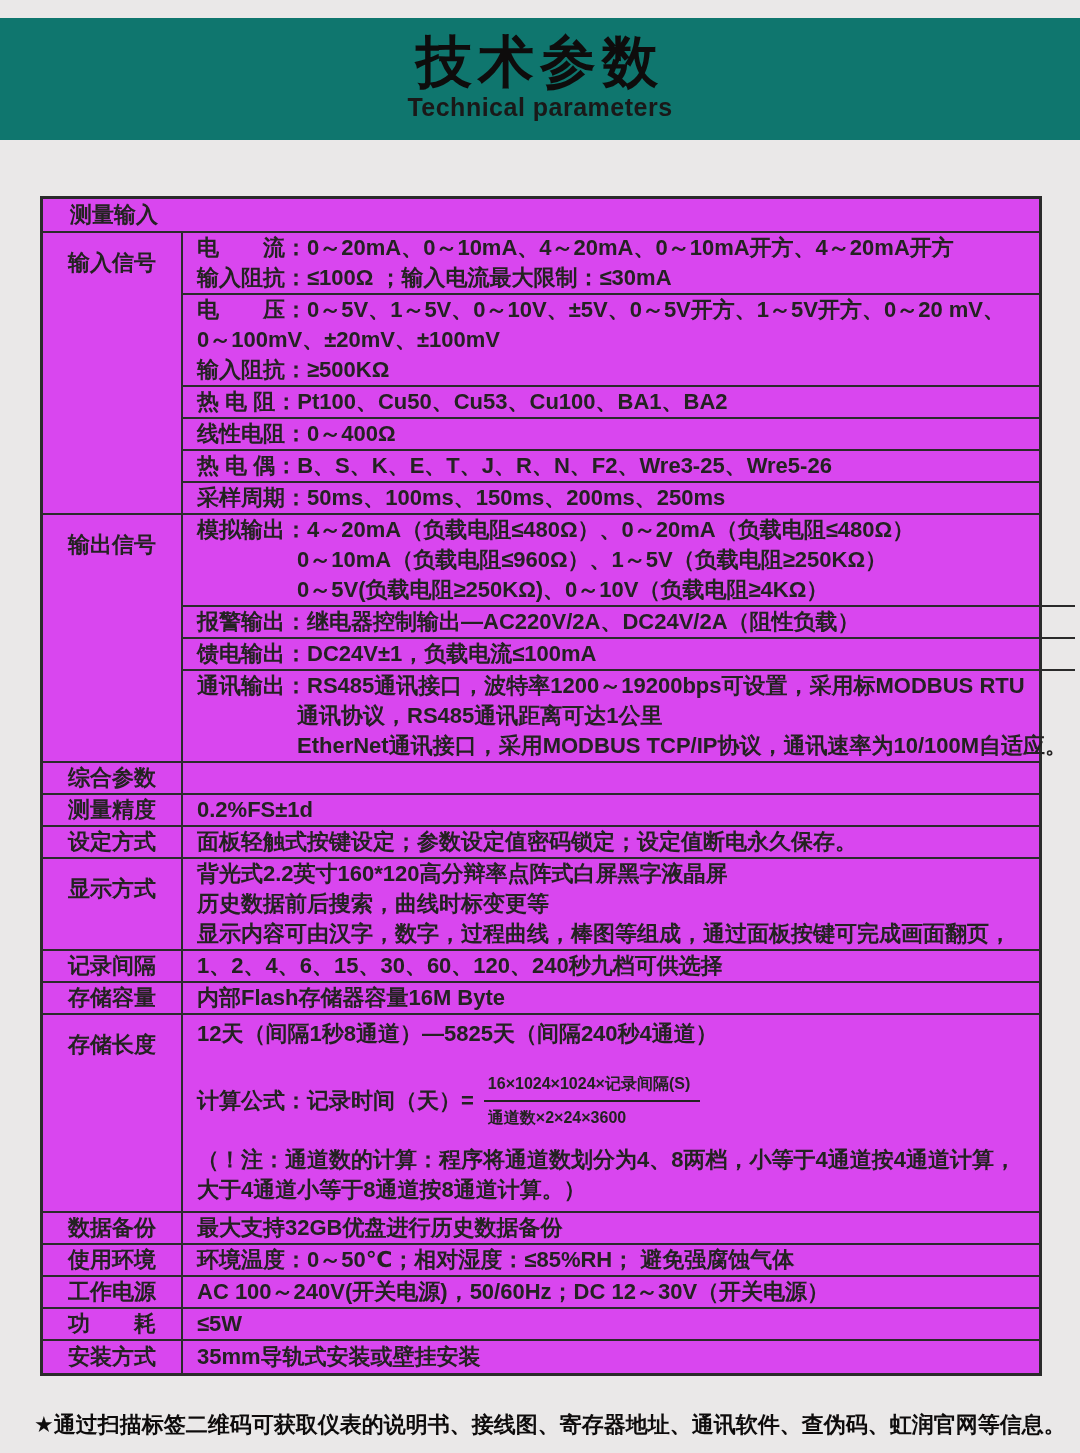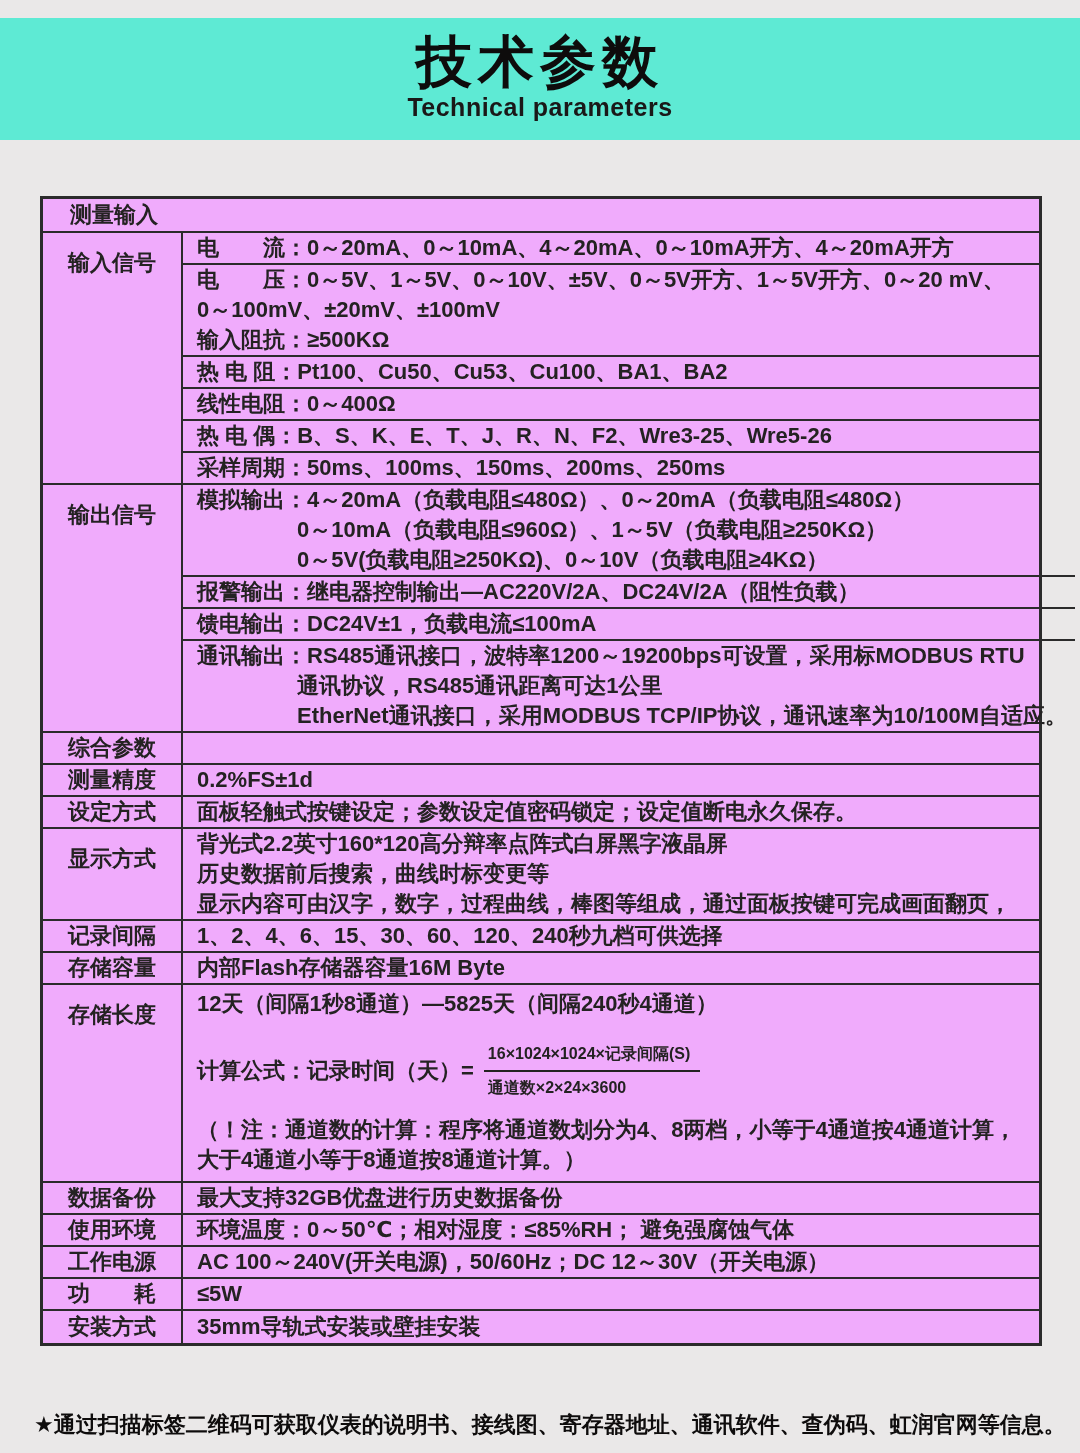--- a/index.html
+++ b/index.html
@@ -6,33 +6,33 @@
   html,body { width:1080px; }
   body {
     width:1080px; height:1453px; position:relative;
     background:#eae8e8;
     font-family:"Liberation Sans","DejaVu Sans",sans-serif;
     color:#242222;
     -webkit-font-smoothing:antialiased;
   }
   .title-band {
     position:absolute; left:0; top:18px; width:1080px; height:122px;
-    background:#5eead4; text-align:center;
+    background:#0f766e; text-align:center;
   }
   .title {
     font-size:56px; font-weight:700; letter-spacing:6px;
     color:#0e0c0c; padding-top:14px; line-height:60px;
   }
   .subtitle {
     font-size:25px; font-weight:600; color:#1a1818;
     line-height:30px; letter-spacing:0.5px;
   }
   .tbl {
     position:absolute; left:40px; top:196px; width:1002px;
-    border:3px solid #2b2b2b; background:#f0abfc;
+    border:3px solid #2b2b2b; background:#d946ef;
     font-size:22px; font-weight:700; line-height:30px;
   }
   .r { display:flex; border-top:2px solid #2b2b2b; }
   .r:first-child { border-top:none; }
   .c-label {
     flex:0 0 140px; width:140px; border-right:2px solid #2b2b2b;
     display:flex; align-items:center; justify-content:center;
     text-align:right; padding:0 4px;
   }
   .c-label.top { align-items:flex-start; padding-top:15px; }
@@ -69,20 +69,21 @@
 
   <div class="r h1">
     <div class="full-cell">测量输入</div>
   </div>
 
   <div class="r">
     <div class="c-label top">输入信号</div>
     <div class="subrows">
       <div class="subrow">
         <div class="line">电　　流：0～20mA、0～10mA、4～20mA、0～10mA开方、4～20mA开方</div>
+        <div class="line">输入阻抗：≤100Ω ；输入电流最大限制：≤30mA</div>
       </div>
       <div class="subrow">
         <div class="line">电　　压：0～5V、1～5V、0～10V、±5V、0～5V开方、1～5V开方、0～20 mV、</div>
         <div class="line">0～100mV、±20mV、±100mV</div>
         <div class="line">输入阻抗：≥500KΩ</div>
       </div>
       <div class="subrow">
         <div class="line">热 电 阻：Pt100、Cu50、Cu53、Cu100、BA1、BA2</div>
       </div>
       <div class="subrow">

